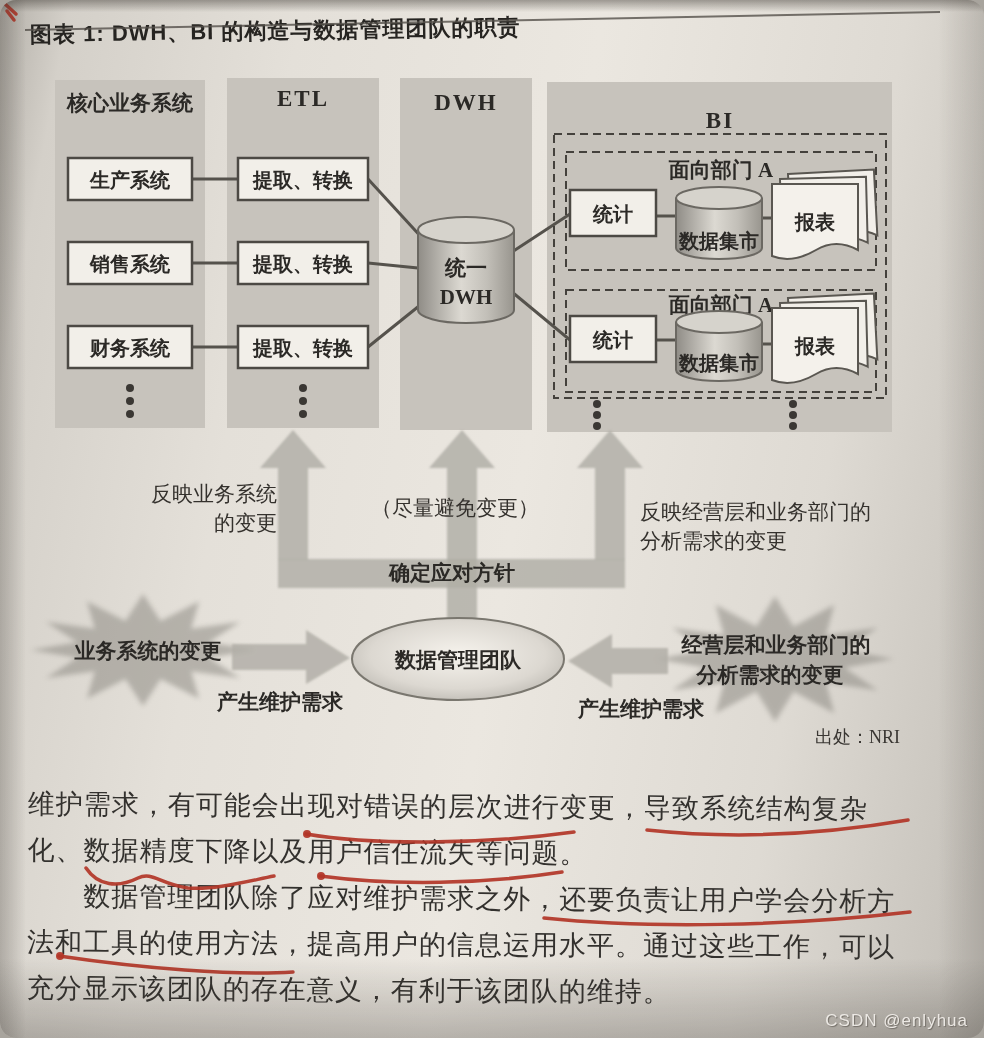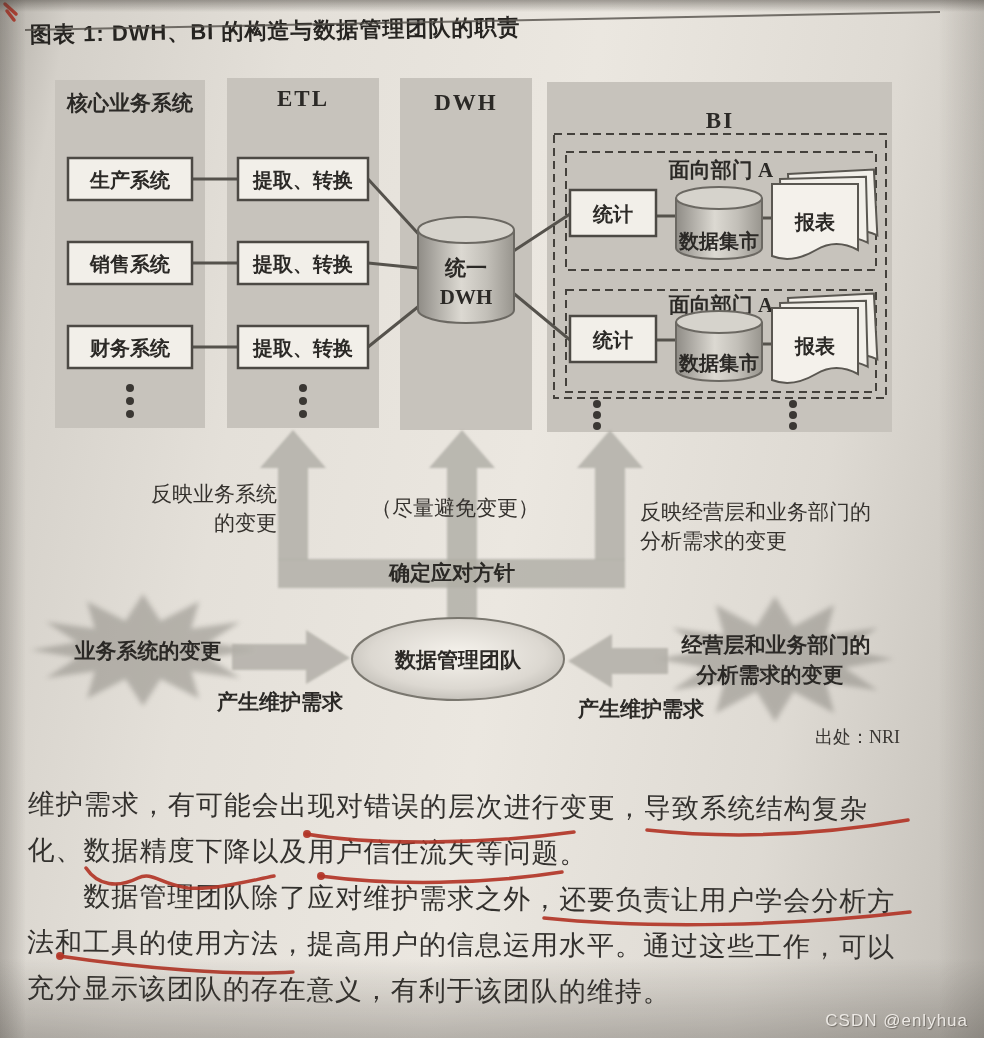--- a/index.html
+++ b/index.html
@@ -1,19 +1,20 @@
 <!DOCTYPE html>
 <html><head>
 <meta charset="utf-8">
 <style>
   html,body{margin:0;padding:0;background:#a8a49d;}
   .page{
     position:relative;width:984px;height:1038px;overflow:hidden;
     background:linear-gradient(100deg,#b3afa8 0%,#d4d0c9 6%,#e4e0d9 26%,#ebe7e0 52%,#dedad3 78%,#c6c2bb 97%);
     font-family:"Liberation Serif",serif;
+    border-radius:16px;
   }
   .page::before{
     content:"";position:absolute;inset:0;pointer-events:none;z-index:5;
     background:
       linear-gradient(180deg,rgba(62,57,51,.45),rgba(62,57,51,0) 12px),
       linear-gradient(0deg,rgba(62,57,51,.30),rgba(62,57,51,0) 80px),
       linear-gradient(90deg,rgba(62,57,51,.28),rgba(62,57,51,0) 26px),
       linear-gradient(270deg,rgba(62,57,51,.18),rgba(62,57,51,0) 46px);
   }
   .title{

